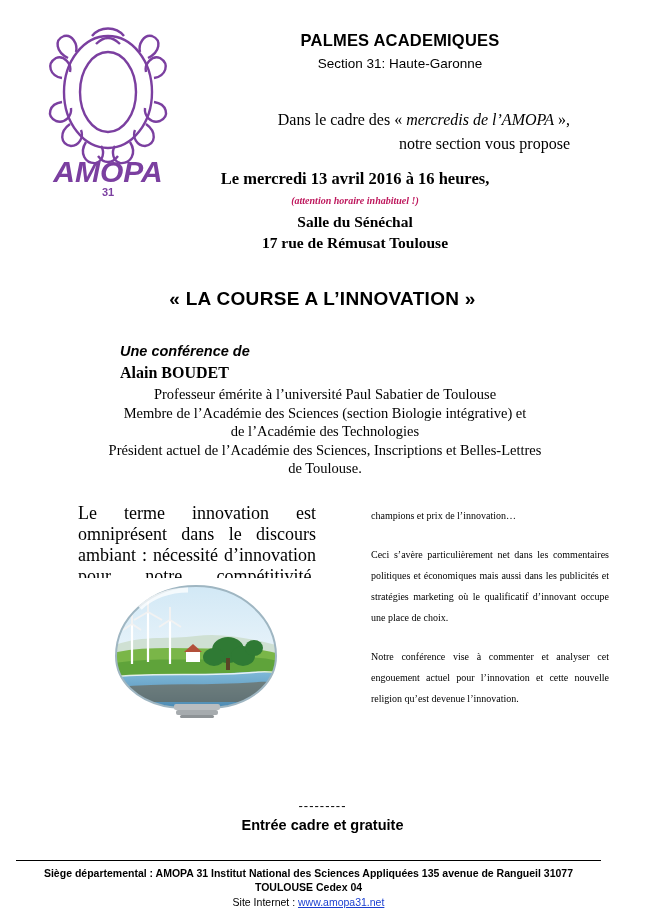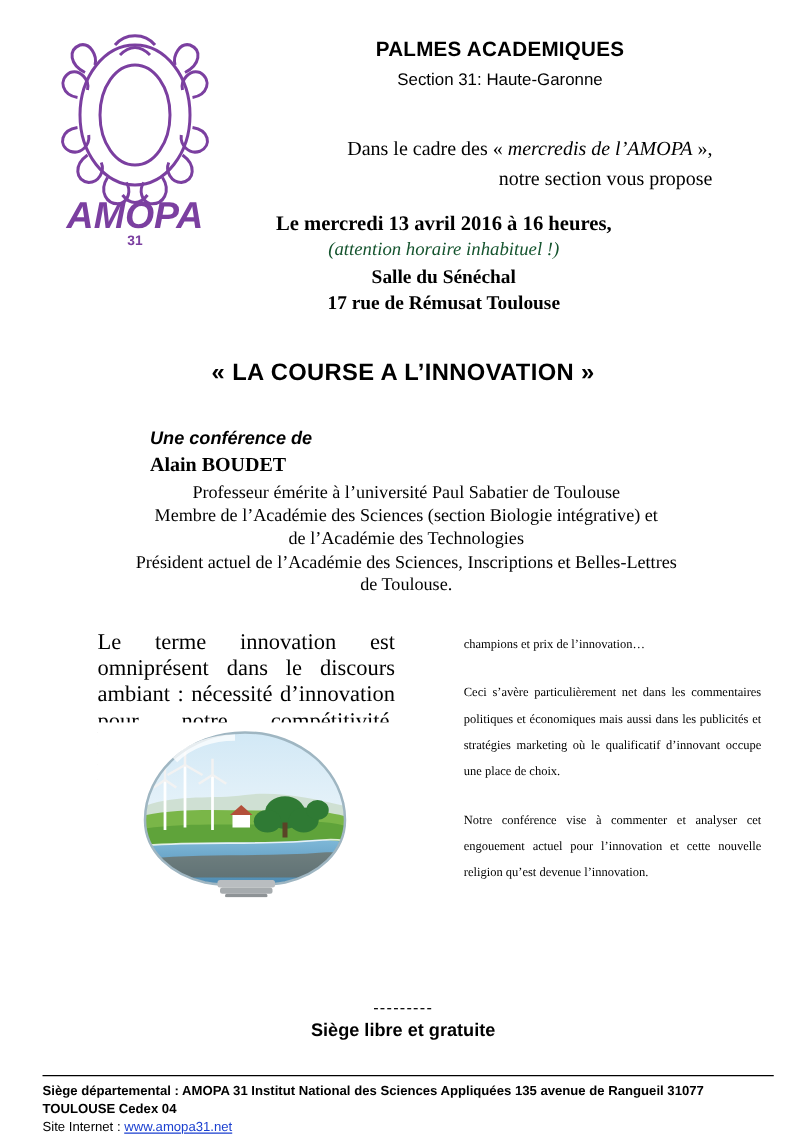--- a/index.html
+++ b/index.html
@@ -73,24 +73,24 @@
     top: 168px;
     width: 430px;
     text-align: center;
   }
   .when .date {
     font-weight: bold;
     font-size: 16.5px;
     line-height: 22px;
   }
   .when .warn {
-    color: #14532d;
+    color: #be185d;
     font-style: italic;
-    font-weight: normal;
-    font-size: 15px;
+    font-weight: bold;
+    font-size: 10px;
     line-height: 21px;
   }
   .when .place {
     font-weight: bold;
     font-size: 15.5px;
     line-height: 21px;
   }
 
   .conf-title {
     position: absolute;
@@ -188,23 +188,24 @@
   }
   .free .label {
     font-family: "Liberation Sans", sans-serif;
     font-weight: bold;
     font-size: 14.5px;
     line-height: 22px;
   }
 
   .footer {
     position: absolute;
-    left: 34px;
+    left: 16px;
     top: 860px;
     width: 585px;
+    text-align: center;
   }
   .footer .rule {
     border-top: 1px solid #000000;
     margin-bottom: 5px;
   }
   .footer .line1 {
     font-family: "Liberation Sans", sans-serif;
     font-size: 10.5px;
     font-weight: bold;
     line-height: 14px;
@@ -378,21 +379,21 @@
       <g>
         <rect x="96" y="126" width="46" height="6" rx="2" fill="#b9bdc0"></rect>
         <rect x="98" y="132" width="42" height="5" rx="2" fill="#a6abae"></rect>
         <rect x="102" y="137" width="34" height="3" rx="1.5" fill="#8e9396"></rect>
       </g>
     </svg>
   </div>
 
   <div class="free">
     <div class="dashes">---------</div>
-    <div class="label">Siège libre et gratuite</div>
+    <div class="label">Entrée cadre et gratuite</div>
   </div>
 
   <div class="footer">
     <div class="rule"></div>
     <div class="line1">
       <span class="lead">Siège départemental :</span>
       <span>AMOPA 31 Institut National des Sciences Appliquées 135 avenue de Rangueil  31077 TOULOUSE Cedex 04</span>
     </div>
     <div class="line2">
       <span>Site Internet : </span><a class="url" href="#">www.amopa31.net</a>

